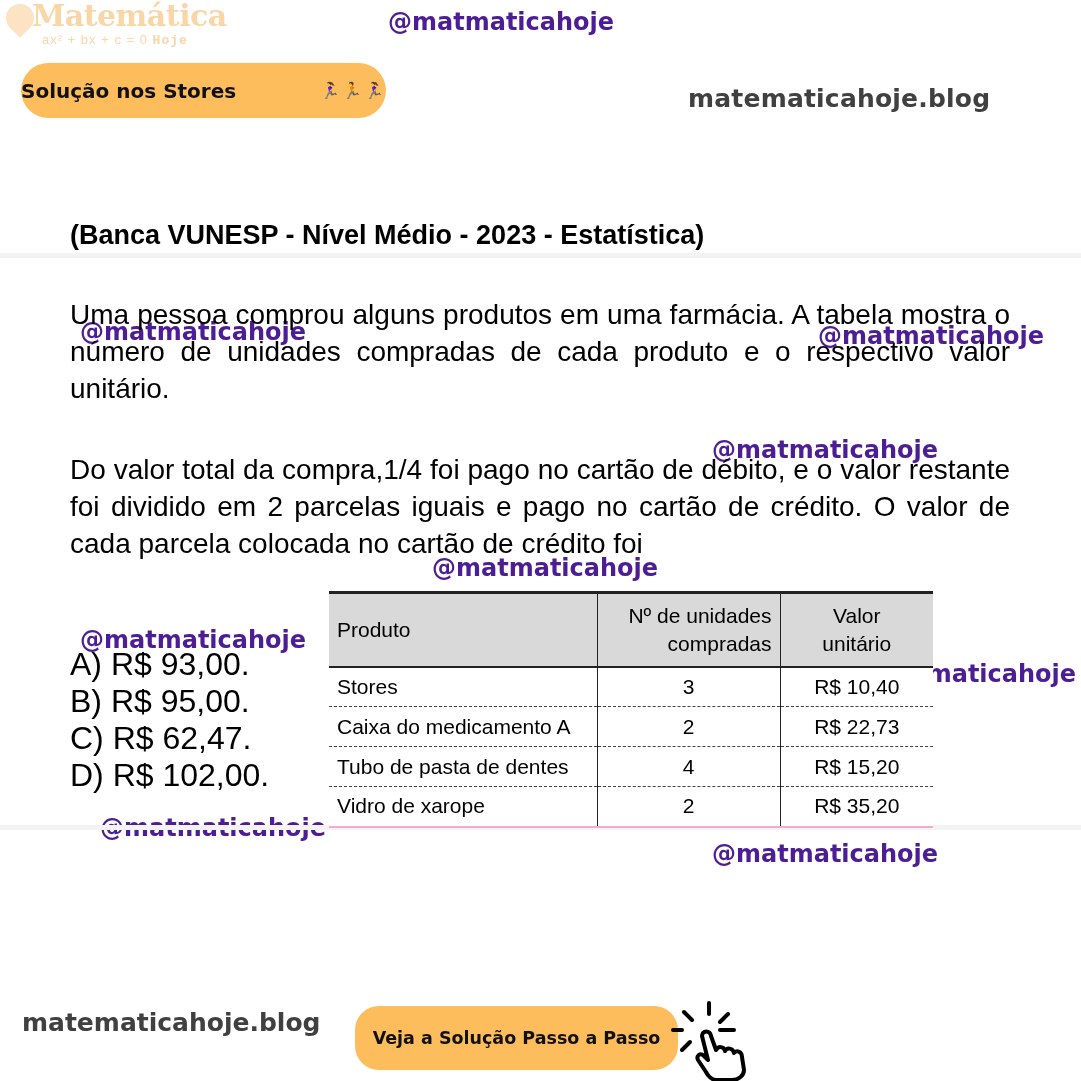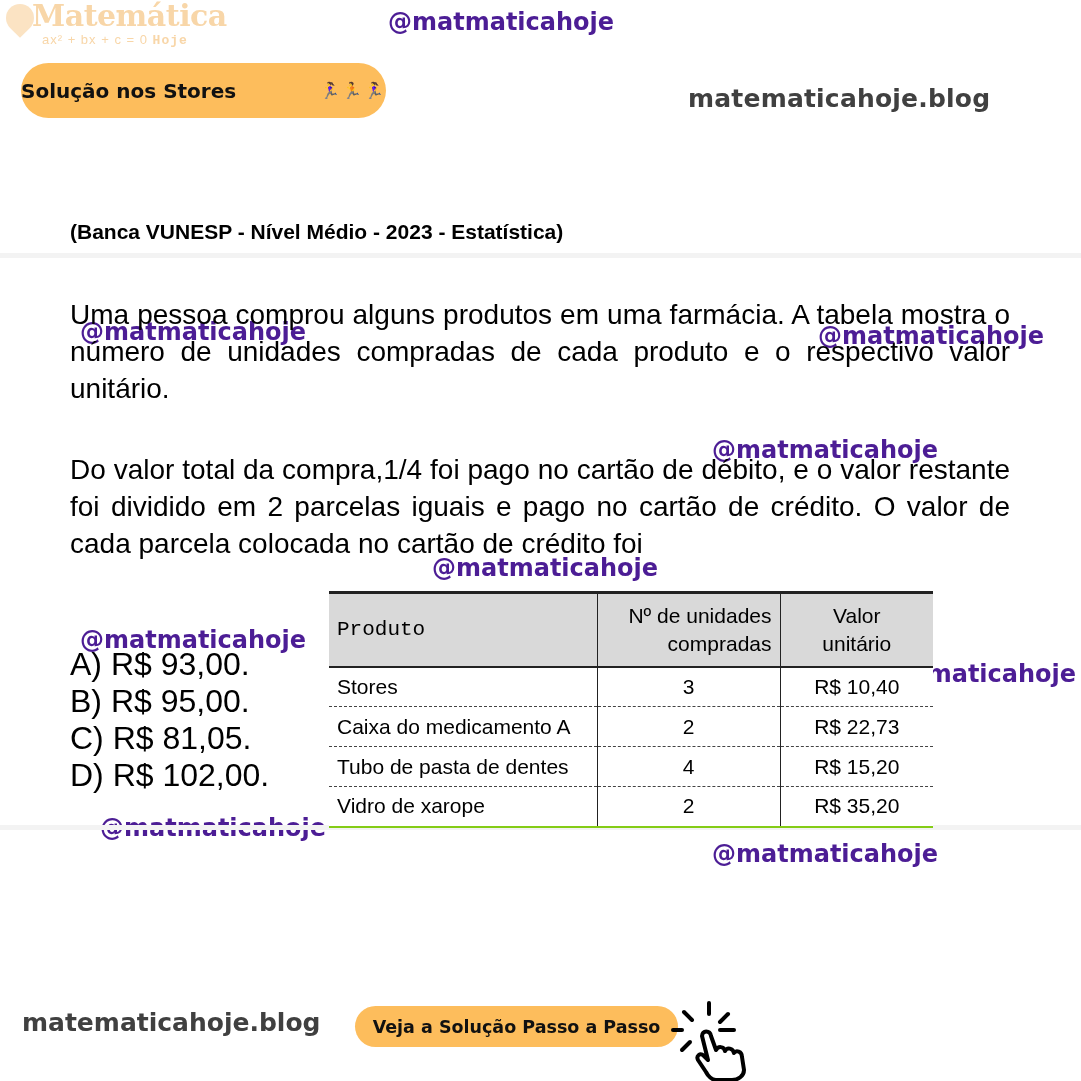--- a/index.html
+++ b/index.html
@@ -13,41 +13,41 @@
   .logo-sub b { font-family: Liberation Mono, monospace; margin-top: 38px; }
 
   .watermark { position: absolute; font-family: "DejaVu Sans", sans-serif; font-weight: bold; font-size: 24px; color: #4c1d95; white-space: nowrap; z-index: 0; }
 
   .pill { position: absolute; background: #fdbd5c; border-radius: 28px; display: flex; align-items: center; justify-content: center; font-family: "DejaVu Sans", sans-serif; font-weight: bold; color: #111; }
   .stores-btn { left: 21px; top: 63px; width: 365px; height: 55px; font-size: 20px; justify-content: space-between; }
   .stores-btn .runners { margin-left: 4px; font-size: 16px; color: #e0442c; letter-spacing: 2px; }
 
   .site-top { position: absolute; left: 688px; top: 84px; font-family: "DejaVu Sans", sans-serif; font-weight: bold; font-size: 25px; color: #404040; letter-spacing: 0.2px; }
 
-  .title { position: absolute; left: 70px; top: 220px; font-weight: bold; font-size: 21px; z-index: 2; }
+  .title { position: absolute; left: 70px; top: 220px; font-weight: bold; font-size: 27px; z-index: 2; }
   .rule { position: absolute; left: 0; width: 1081px; height: 5px; background: #f3f3f3; z-index: 1; }
 
   .para { position: absolute; left: 70px; width: 940px; font-size: 28px; line-height: 37px; text-align: justify; text-align-last: left; z-index: 2; }
   .p1 { top: 296px; }
   .p2 { top: 451px; }
 
   .options { position: absolute; left: 70px; top: 646px; font-size: 32px; line-height: 37px; z-index: 2; }
 
   .tbl { position: absolute; left: 329px; top: 591px; border-collapse: collapse; font-size: 21px; z-index: 2; background: #fff; }
   .tbl th { background: #d9d9d9; font-weight: normal; height: 74px; border-top: 3px solid #222; border-bottom: 2px solid #222; padding: 0 8px; line-height: 28px; }
-  .tbl th.c1 { text-align: left; width: 268px; font-family: Liberation Mono, monospace; }
+  .tbl th.c1 { text-align: left; width: 268px; }
   .tbl th.c2 { width: 183px; text-align: right; }
   .tbl th.c3 { width: 153px; }
   .tbl td { height: 40px; padding: 0 8px; border-bottom: 1px dashed #444; }
-  .tbl tr:last-child td { border-bottom: 2px solid #84cc16; }
+  .tbl tr:last-child td { border-bottom: 2px solid #f9a8d4; }
   .tbl .c2, .tbl .c3 { text-align: center; border-left: 1.5px solid #222; }
   .tbl td.c1 { text-align: left; }
 
   .site-bottom { position: absolute; left: 22px; top: 1008px; font-family: "DejaVu Sans", sans-serif; font-weight: bold; font-size: 25px; color: #404040; }
-  .solution-btn { left: 355px; top: 1006px; width: 323px; height: 41px; font-size: 17.5px; border-radius: 24px; }
+  .solution-btn { left: 355px; top: 1006px; width: 323px; height: 64px; font-size: 17.5px; border-radius: 24px; }
   .hand-icon { position: absolute; left: 668px; top: 1000px; width: 90px; height: 81px; }
 </style>
 </head>
 <body>
 
 <div class="logo">
   <div class="logo-pin"></div>
   <div class="logo-title">Matemática</div>
   <div class="logo-sub">
     <span>ax² + bx + c = 0</span>
@@ -72,21 +72,21 @@
 <div class="site-top">matematicahoje.blog</div>
 
 <div class="rule" style="top:253px;"></div>
 <div class="title">(Banca VUNESP - Nível Médio - 2023 - Estatística)</div>
 <p class="para p1">Uma pessoa comprou alguns produtos em uma farmácia. A tabela mostra o número de unidades compradas de cada produto e o respectivo valor unitário.</p>
 <p class="para p2">Do valor total da compra,1/4 foi pago no cartão de débito, e o valor restante foi dividido em 2 parcelas iguais e pago no cartão de crédito. O valor de cada parcela colocada no cartão de crédito foi</p>
 
 <div class="options">
   <div>A) R$ 93,00.</div>
   <div>B) R$ 95,00.</div>
-  <div>C) R$ 81,05.</div>
+  <div>C) R$ 62,47.</div>
   <div>D) R$ 102,00.</div>
 </div>
 <div class="rule" style="top:825px;"></div>
 
 <table class="tbl">
   <thead>
     <tr>
       <th class="c1">Produto</th>
       <th class="c2">
         <span>Nº de unidades</span><br>

